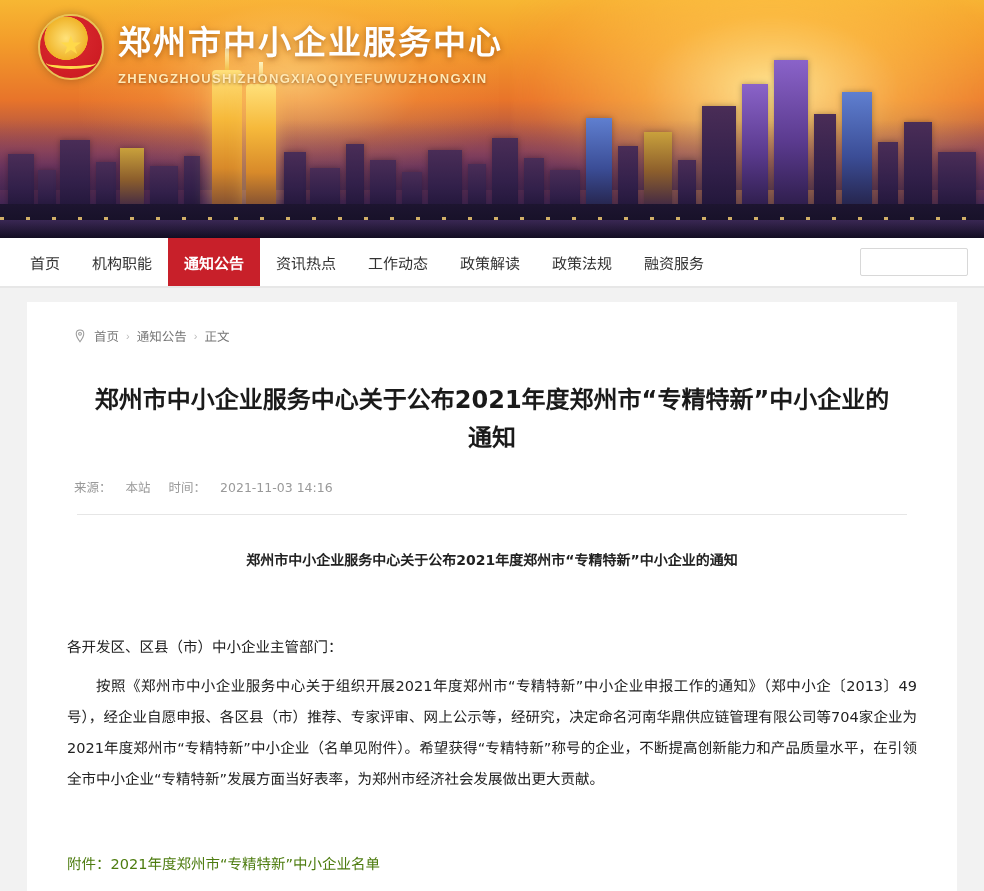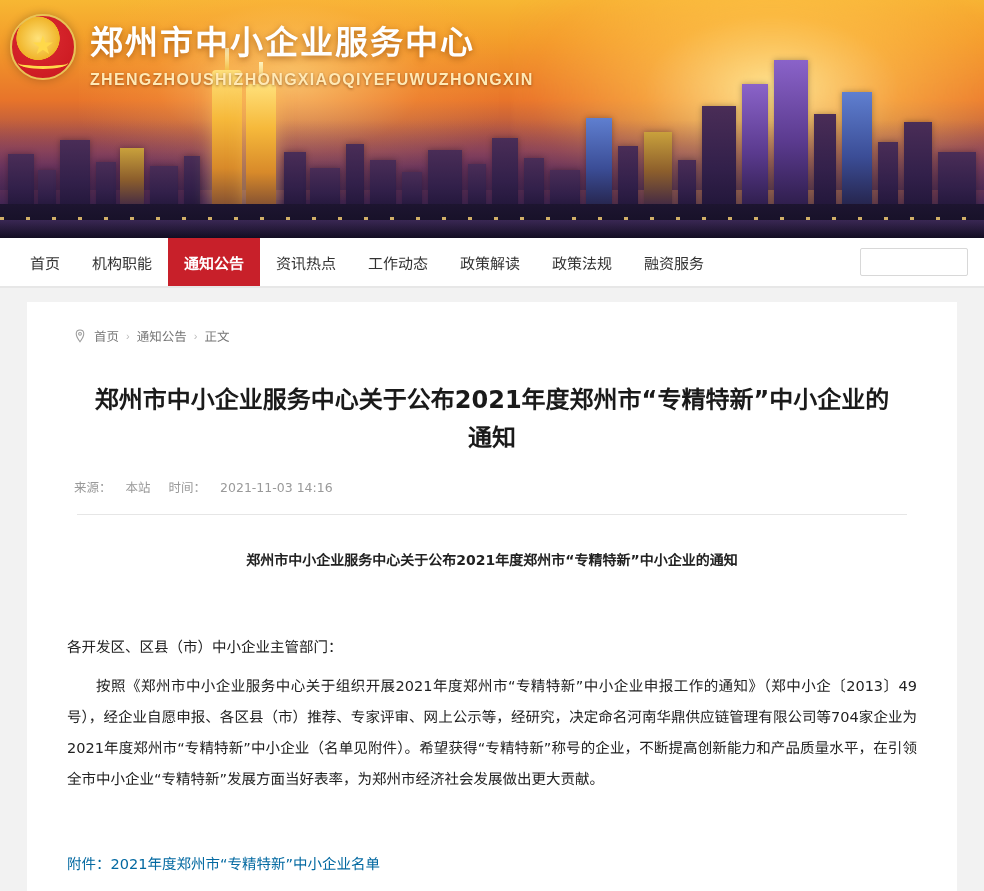--- a/index.html
+++ b/index.html
@@ -110,21 +110,21 @@
     position: absolute;
     left: 0; right: 0;
     bottom: 0;
     height: 18px;
     background: linear-gradient(180deg, rgba(120,80,160,0.35), rgba(20,14,34,0));
   }
 
   
   .brand {
     position: absolute;
-    left: 10px;
+    left: 38px;
     top: 14px;
     display: flex;
     align-items: flex-start;
     gap: 14px;
     z-index: 5;
   }
   .emblem {
     width: 62px;
     height: 62px;
     border-radius: 50%;
@@ -157,21 +157,21 @@
     font-size: 33px;
     font-weight: bold;
     color: #ffffff;
     letter-spacing: 2px;
     text-shadow: 0 2px 6px rgba(120,50,0,0.55);
     font-family: "DejaVu Sans", "Liberation Sans", sans-serif;
     white-space: nowrap;
   }
   .brand-en {
     margin-top: 7px;
-    font-size: 16px;
+    font-size: 13px;
     font-weight: bold;
     color: #ffe9b5;
     letter-spacing: 1.3px;
     text-shadow: 0 1px 3px rgba(100,40,0,0.6);
     white-space: nowrap;
   }
 
   
   .nav {
     width: 984px;
@@ -303,21 +303,21 @@
     color: #222;
     font-family: "DejaVu Sans", "Liberation Sans", sans-serif;
     text-align: justify;
   }
   .doc-body p { margin: 0 0 8px 0; }
   .p-indent { text-indent: 2em; }
   .attach {
     margin-top: 54px;
     font-size: 14.5px;
     line-height: 30px;
-    color: #0369a1;
+    color: #4d7c0f;
     font-family: "DejaVu Sans", "Liberation Sans", sans-serif;
   }
 </style>
 </head>
 <body>
 
 <div class="banner">
   <div class="sky-glow"></div>
   <div class="sky-glow2"></div>
   <div class="dusk-band"></div>

